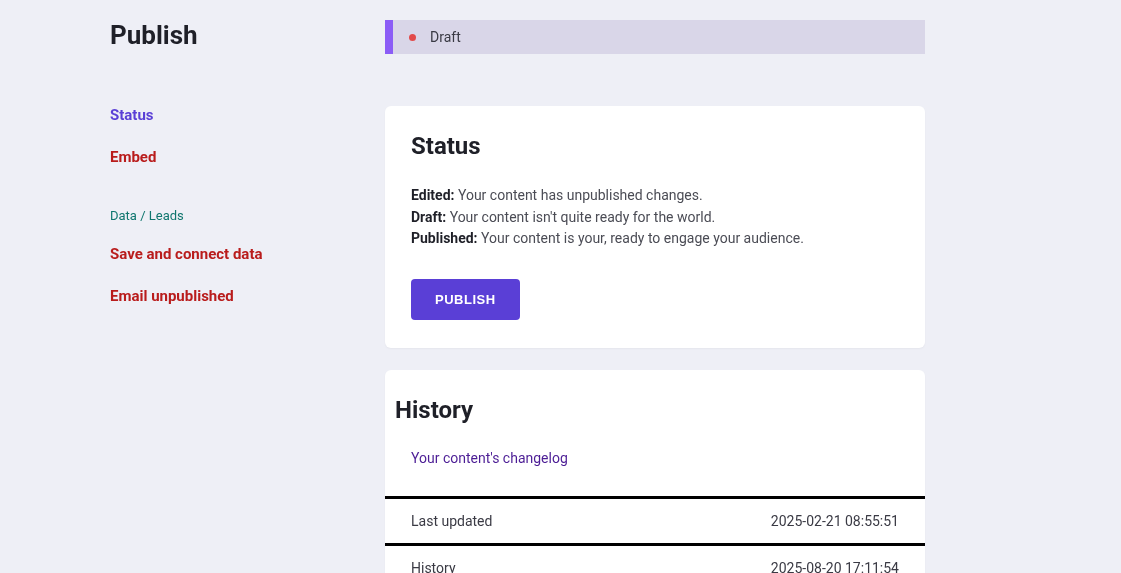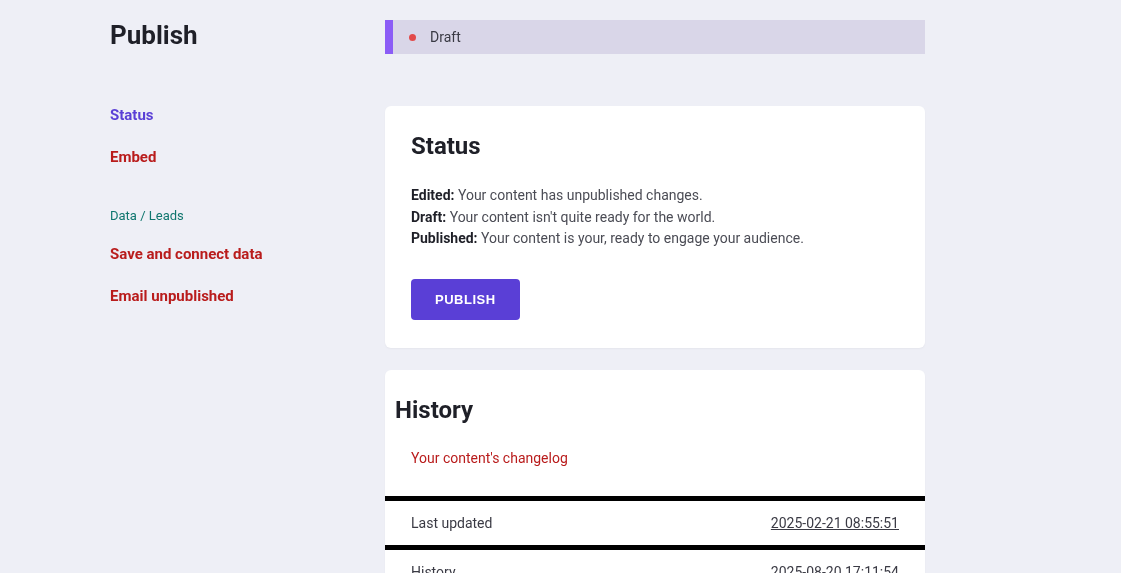--- a/index.html
+++ b/index.html
@@ -106,36 +106,35 @@
       cursor: pointer;
     }
     .history-card {
       padding: 26px 0 0 0;
     }
     .history-card h2 {
       padding-left: 10px;
     }
     .history-desc {
       font-size: 14px;
-      color: #b91c1c;
+      color: #4c1d95;
       padding-left: 26px;
       margin-bottom: 30px;
     }
     .history-row {
       display: flex;
       justify-content: space-between;
       align-items: center;
       padding: 14px 26px;
       font-size: 14px;
       color: #3a3a44;
-      border-top: 5px solid #000000;
+      border-top: 3px solid #000000;
     }
     .history-value {
       color: #3a3a44;
-      text-decoration: underline;
     }
   </style>
 </head>
 <body>
 
 <div class="container">
   <aside class="sidebar">
     <h1>Publish</h1>
 
     <a class="nav-item active">Status</a>

